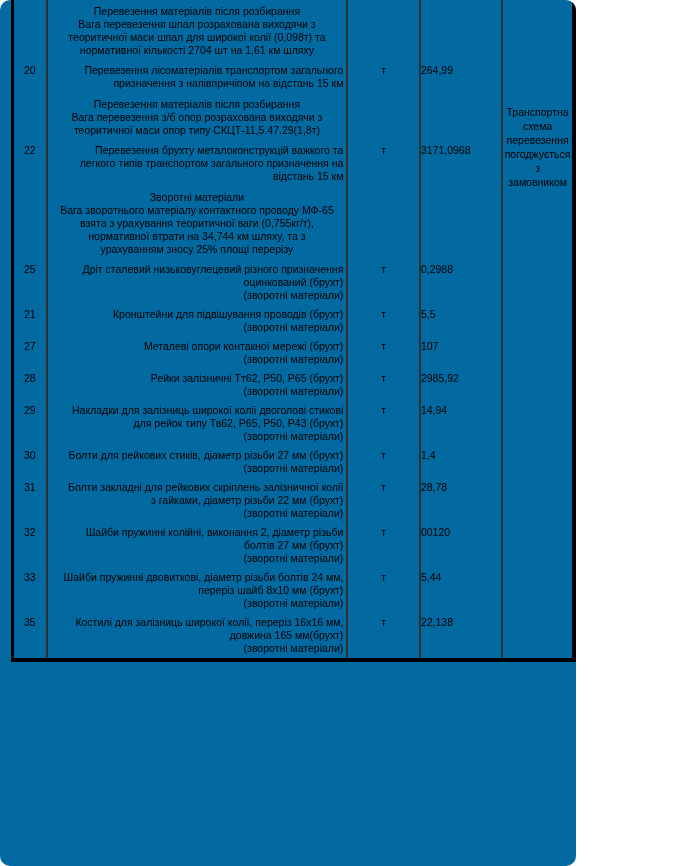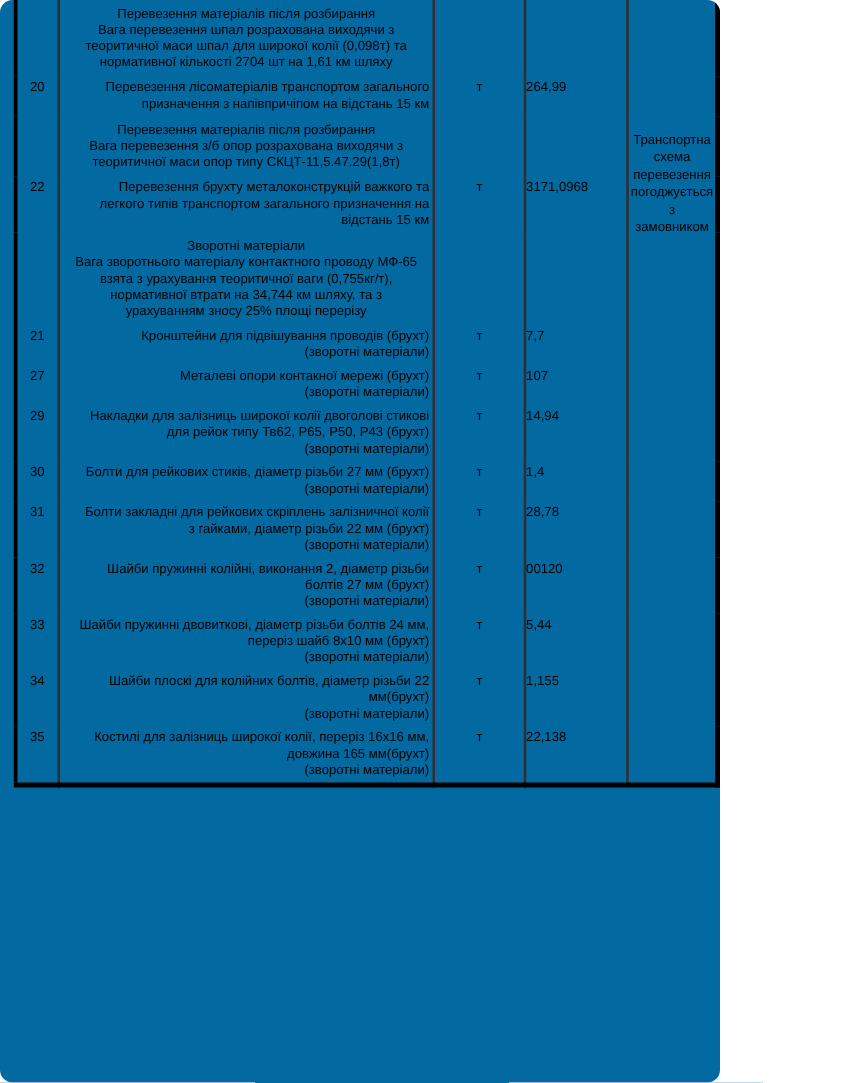--- a/index.html
+++ b/index.html
@@ -121,33 +121,50 @@
 взята з урахування теоритичної ваги (0,755кг/т),
 нормативної втрати на 34,744 км шляху, та з
 урахуванням зносу 25% площі перерізу</td>
     <td class="c-unit"></td>
     <td class="c-qty"></td>
     <td class="c-note">
       
     </td>
   </tr>
         <tr class="row-item">
+    <td class="c-num">25</td>
+    <td class="c-desc">Дріт сталевий низьковуглецевий різного призначення
+оцинкований (брухт)
+(зворотні матеріали)</td>
+    <td class="c-unit">т</td>
+    <td class="c-qty">0,2988</td>
+    <td class="c-note"></td>
+  </tr>
+        <tr class="row-item">
     <td class="c-num">21</td>
     <td class="c-desc">Кронштейни для підвішування проводів (брухт)
 (зворотні матеріали)</td>
     <td class="c-unit">т</td>
-    <td class="c-qty">7,7</td>
+    <td class="c-qty">5,5</td>
     <td class="c-note"></td>
   </tr>
         <tr class="row-item">
     <td class="c-num">27</td>
     <td class="c-desc">Металеві опори контакної мережі (брухт)
 (зворотні матеріали)</td>
     <td class="c-unit">т</td>
     <td class="c-qty">107</td>
+    <td class="c-note"></td>
+  </tr>
+        <tr class="row-item">
+    <td class="c-num">28</td>
+    <td class="c-desc">Рейки залізничні Тт62, Р50, Р65 (брухт)
+(зворотні матеріали)</td>
+    <td class="c-unit">т</td>
+    <td class="c-qty">2985,92</td>
     <td class="c-note"></td>
   </tr>
         <tr class="row-item">
     <td class="c-num">29</td>
     <td class="c-desc">Накладки для залізниць широкої колії двоголові стикові
 для рейок типу Тв62, Р65, Р50, Р43 (брухт)
 (зворотні матеріали)</td>
     <td class="c-unit">т</td>
     <td class="c-qty">14,94</td>
     <td class="c-note"></td>
@@ -178,29 +195,20 @@
     <td class="c-qty">00120</td>
     <td class="c-note"></td>
   </tr>
         <tr class="row-item">
     <td class="c-num">33</td>
     <td class="c-desc">Шайби пружинні двовиткові, діаметр різьби болтів 24 мм,
 переріз шайб 8х10 мм (брухт)
 (зворотні матеріали)</td>
     <td class="c-unit">т</td>
     <td class="c-qty">5,44</td>
-    <td class="c-note"></td>
-  </tr>
-        <tr class="row-item">
-    <td class="c-num">34</td>
-    <td class="c-desc">Шайби плоскі для колійних болтів, діаметр різьби 22
-мм(брухт)
-(зворотні матеріали)</td>
-    <td class="c-unit">т</td>
-    <td class="c-qty">1,155</td>
     <td class="c-note"></td>
   </tr>
         <tr class="row-item">
     <td class="c-num">35</td>
     <td class="c-desc">Костилі для залізниць широкої колії, переріз 16х16 мм,
 довжина 165 мм(брухт)
 (зворотні матеріали)</td>
     <td class="c-unit">т</td>
     <td class="c-qty">22,138</td>
     <td class="c-note"></td>

